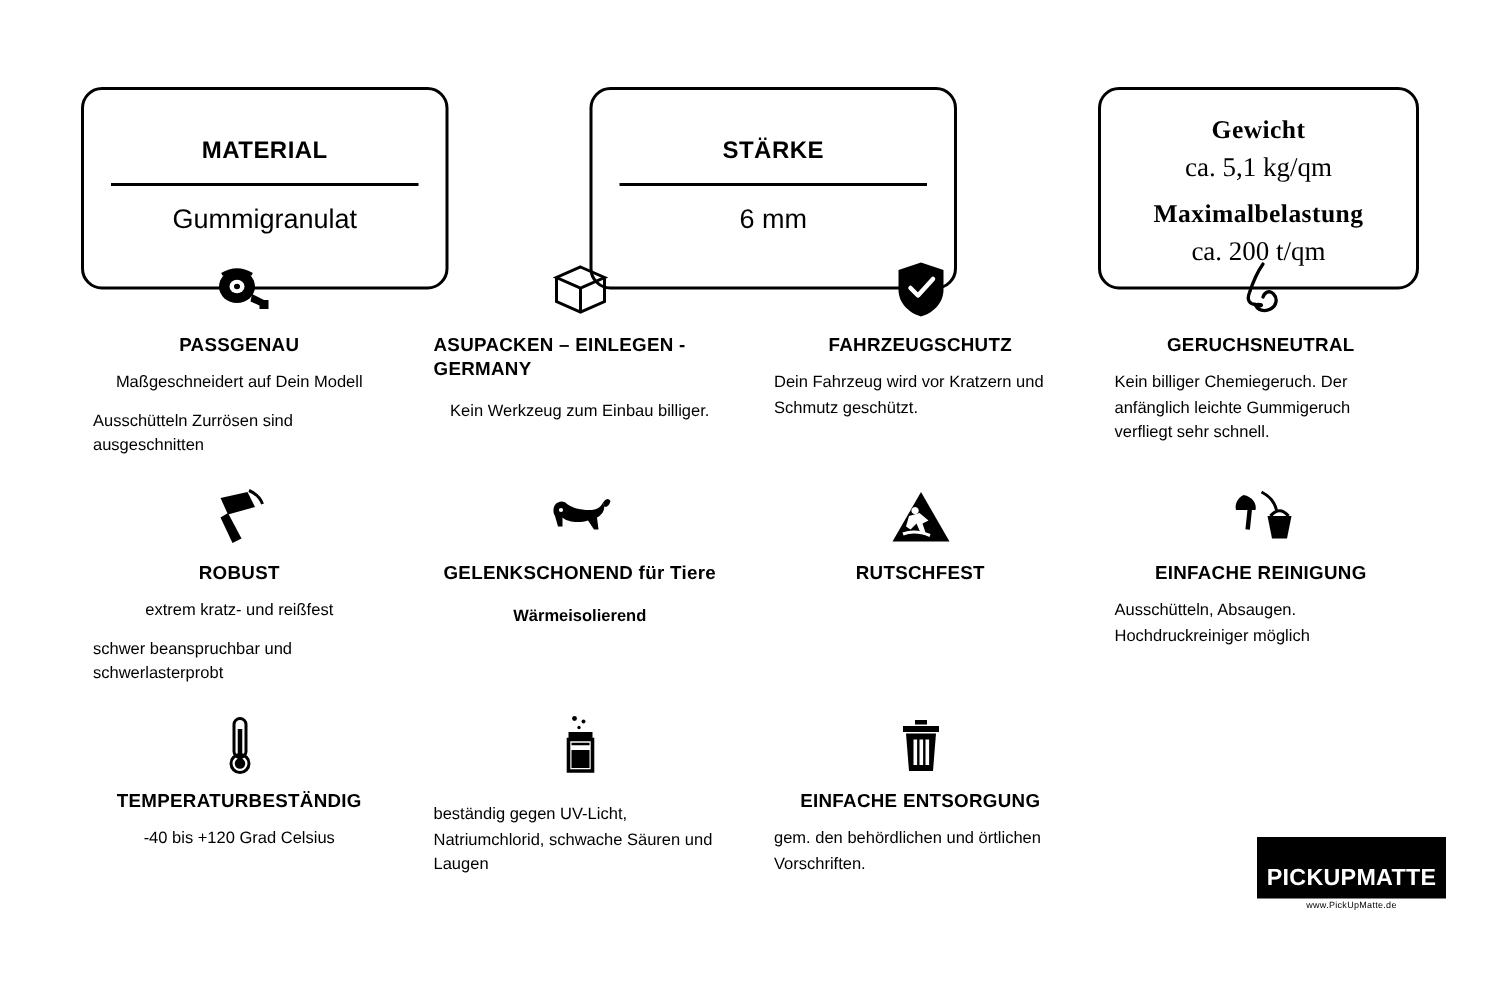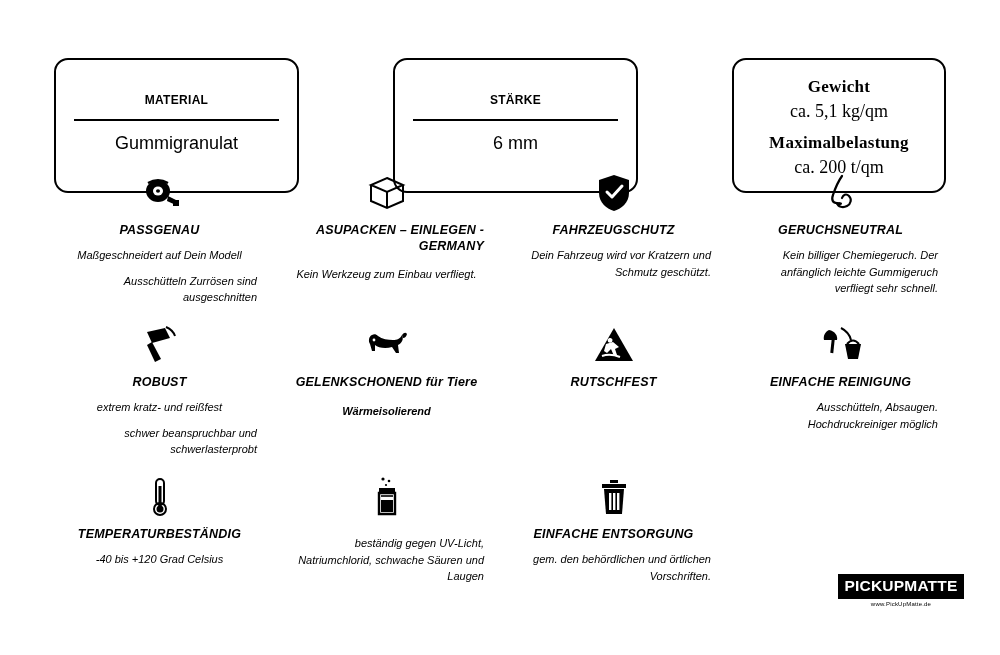--- a/index.html
+++ b/index.html
@@ -32,21 +32,21 @@
     min-height: 96px;
     padding: 10px 8px 12px;
     text-align: center;
     display: flex;
     flex-direction: column;
     justify-content: center;
     gap: 2px;
   }
   .spec-box.wide { width: 214px; font-family: Liberation Serif, serif; }
   .spec-title {
-    font-size: 12px;
+    font-size: 16px;
     font-weight: bold;
     letter-spacing: .3px;
     line-height: 1.25;
   }
   .spec-rule {
     border-top: 2px solid #000;
     margin: 9px 10px 9px;
   }
   .spec-value {
     font-size: 18px;
@@ -67,23 +67,22 @@
     width: 904px;
     display: grid;
     grid-template-columns: repeat(4, 1fr);
     grid-auto-rows: 152px;
     column-gap: 4px;
   }
   .feature {
     display: flex;
     flex-direction: column;
     align-items: center;
-    text-align: right;
+    text-align: left;
     padding: 0 14px;
-    font-style: italic;
   }
   .feat-icon {
     height: 46px;
     display: flex;
     align-items: center;
     justify-content: center;
     margin-bottom: 6px;
   }
   .feat-title {
     font-size: 12.5px;
@@ -106,21 +105,21 @@
     right: 36px; bottom: 48px;
     width: 126px;
     text-align: center;
   }
   .logo-bar {
     background: #000;
     color: #fff;
     font-size: 15.5px;
     font-weight: bold;
     letter-spacing: .2px;
-    padding: 3px 6px 4px;
+    padding: 19px 6px 4px;
     font-family: "Liberation Sans", sans-serif;
     white-space: nowrap;
   }
   .logo-url {
     font-size: 6px;
     letter-spacing: .2px;
     margin-top: 2px;
     color: #000;
   }
 
@@ -185,21 +184,21 @@
 
     <div class="feature">
       <div class="feat-icon">
         <svg width="38" height="38" viewBox="0 0 38 38">
           <path d="M19 4 L35 11 L19 18 L3 11 Z" fill="none" stroke="#000" stroke-width="2"></path>
           <path d="M3 11 L3 27 L19 34 L35 27 L35 11" fill="none" stroke="#000" stroke-width="2"></path>
           <line x1="19" y1="18" x2="19" y2="34" stroke="#000" stroke-width="2"></line>
         </svg>
       </div>
       <div class="feat-title two">ASUPACKEN – EINLEGEN - GERMANY</div>
-      <div class="feat-sub">Kein Werkzeug zum Einbau verfliegt.</div>
+      <div class="feat-sub">Kein Werkzeug zum Einbau billiger.</div>
     </div>
 
     <div class="feature">
       <div class="feat-icon">
         <svg width="34" height="40" viewBox="0 0 34 40">
           <path d="M17 2 L32 7 V20 C32 30 24 36 17 38 C10 36 2 30 2 20 V7 Z" fill="#000"></path>
           <path d="M10 19 l5 5 l10 -11" stroke="#fff" stroke-width="3" fill="none" stroke-linecap="round" stroke-linejoin="round"></path>
         </svg>
       </div>
       <div class="feat-title">FAHRZEUGSCHUTZ</div>

